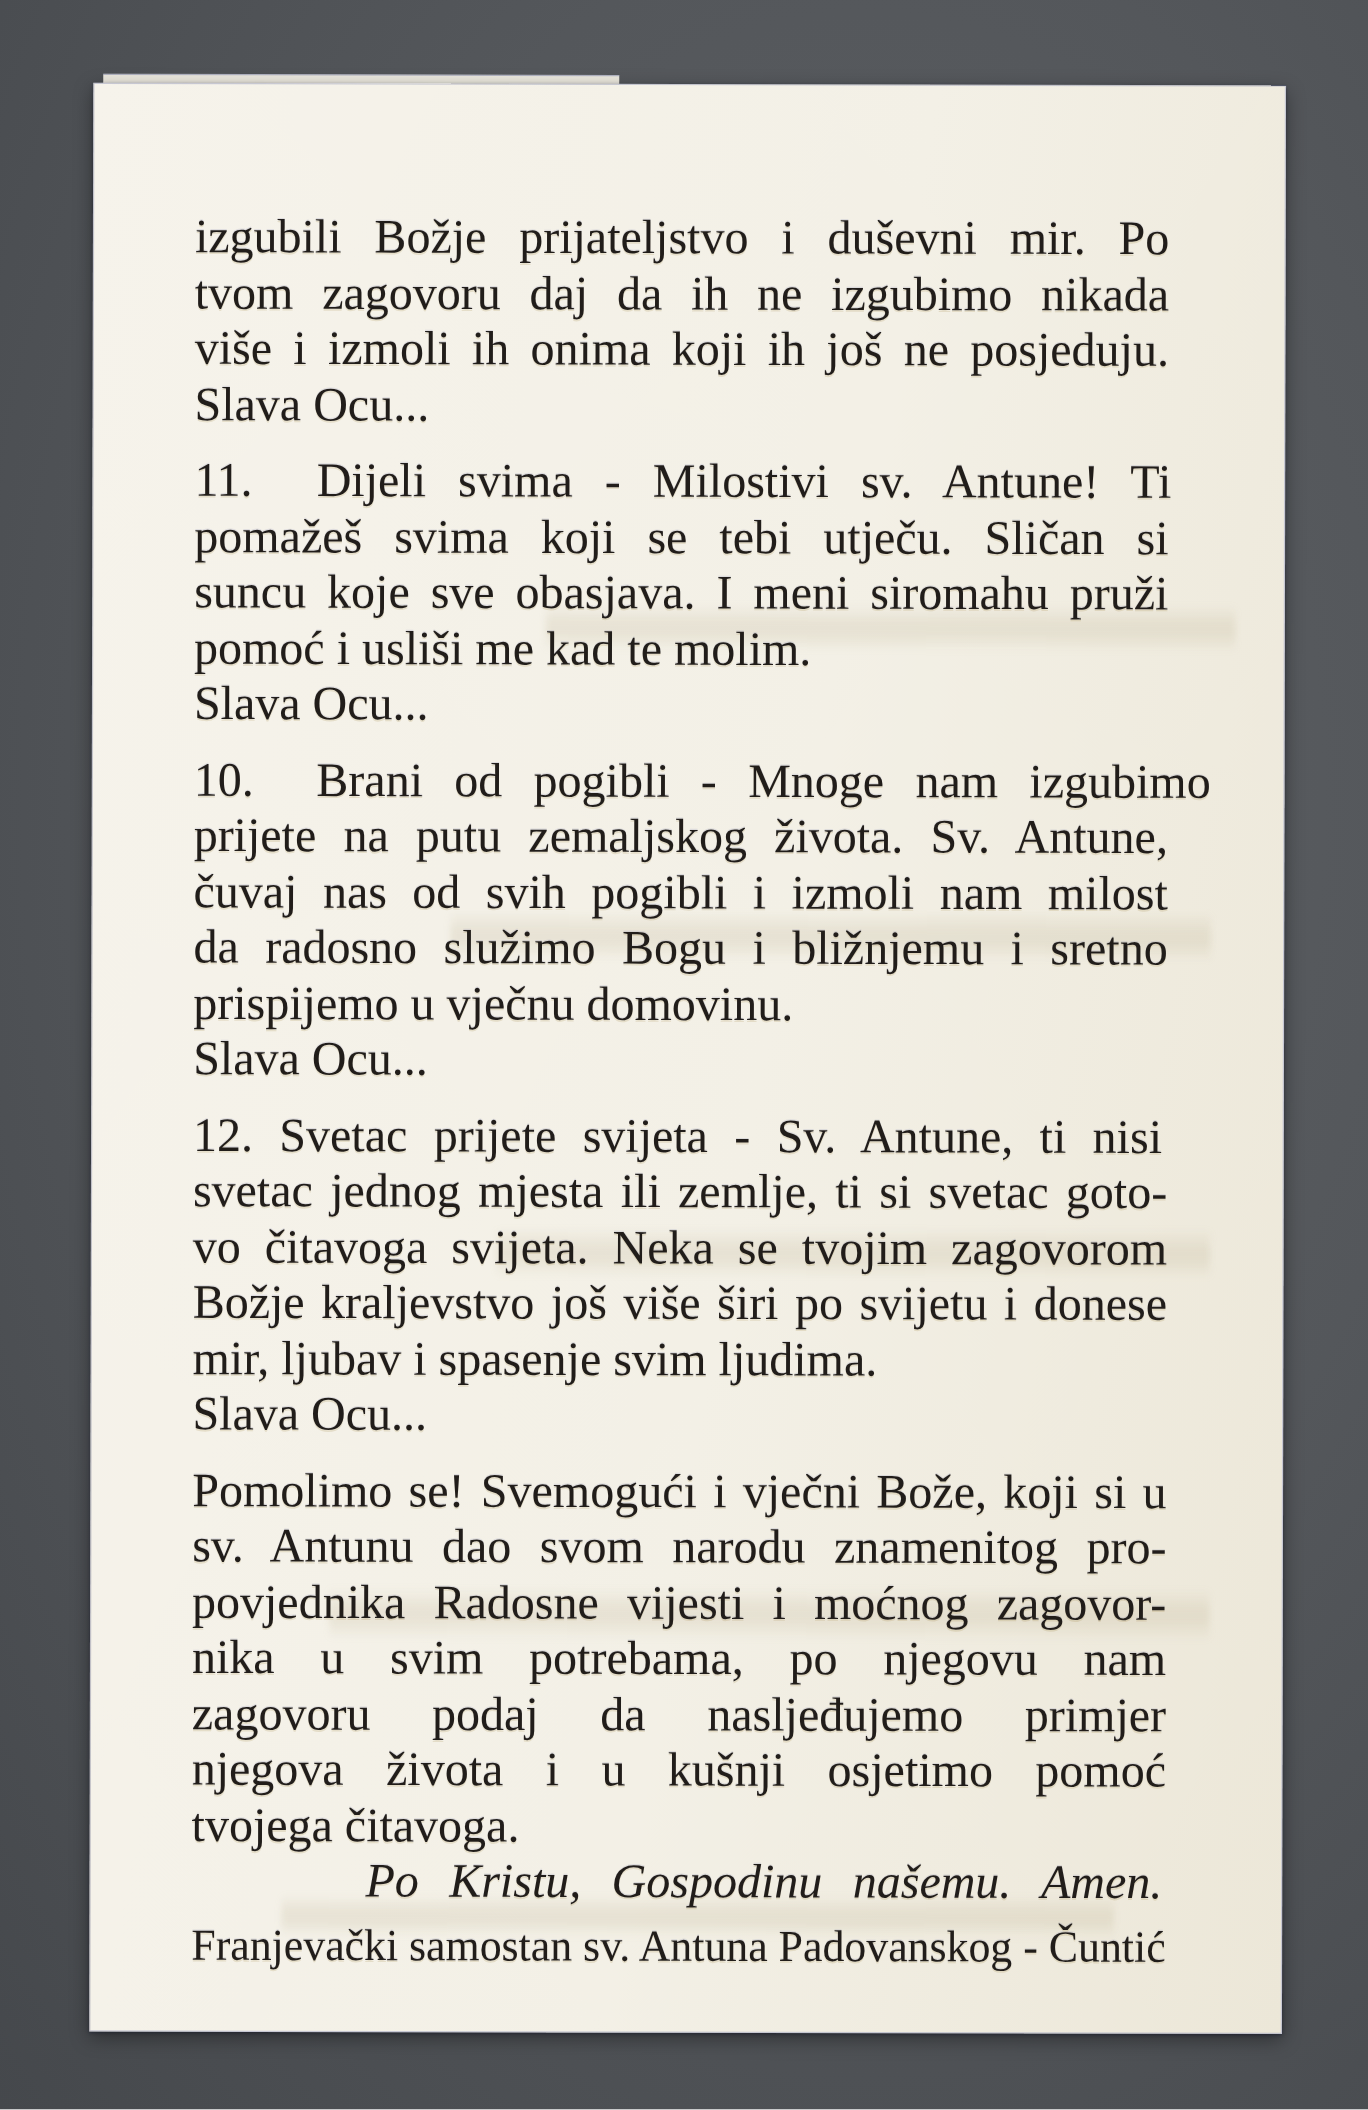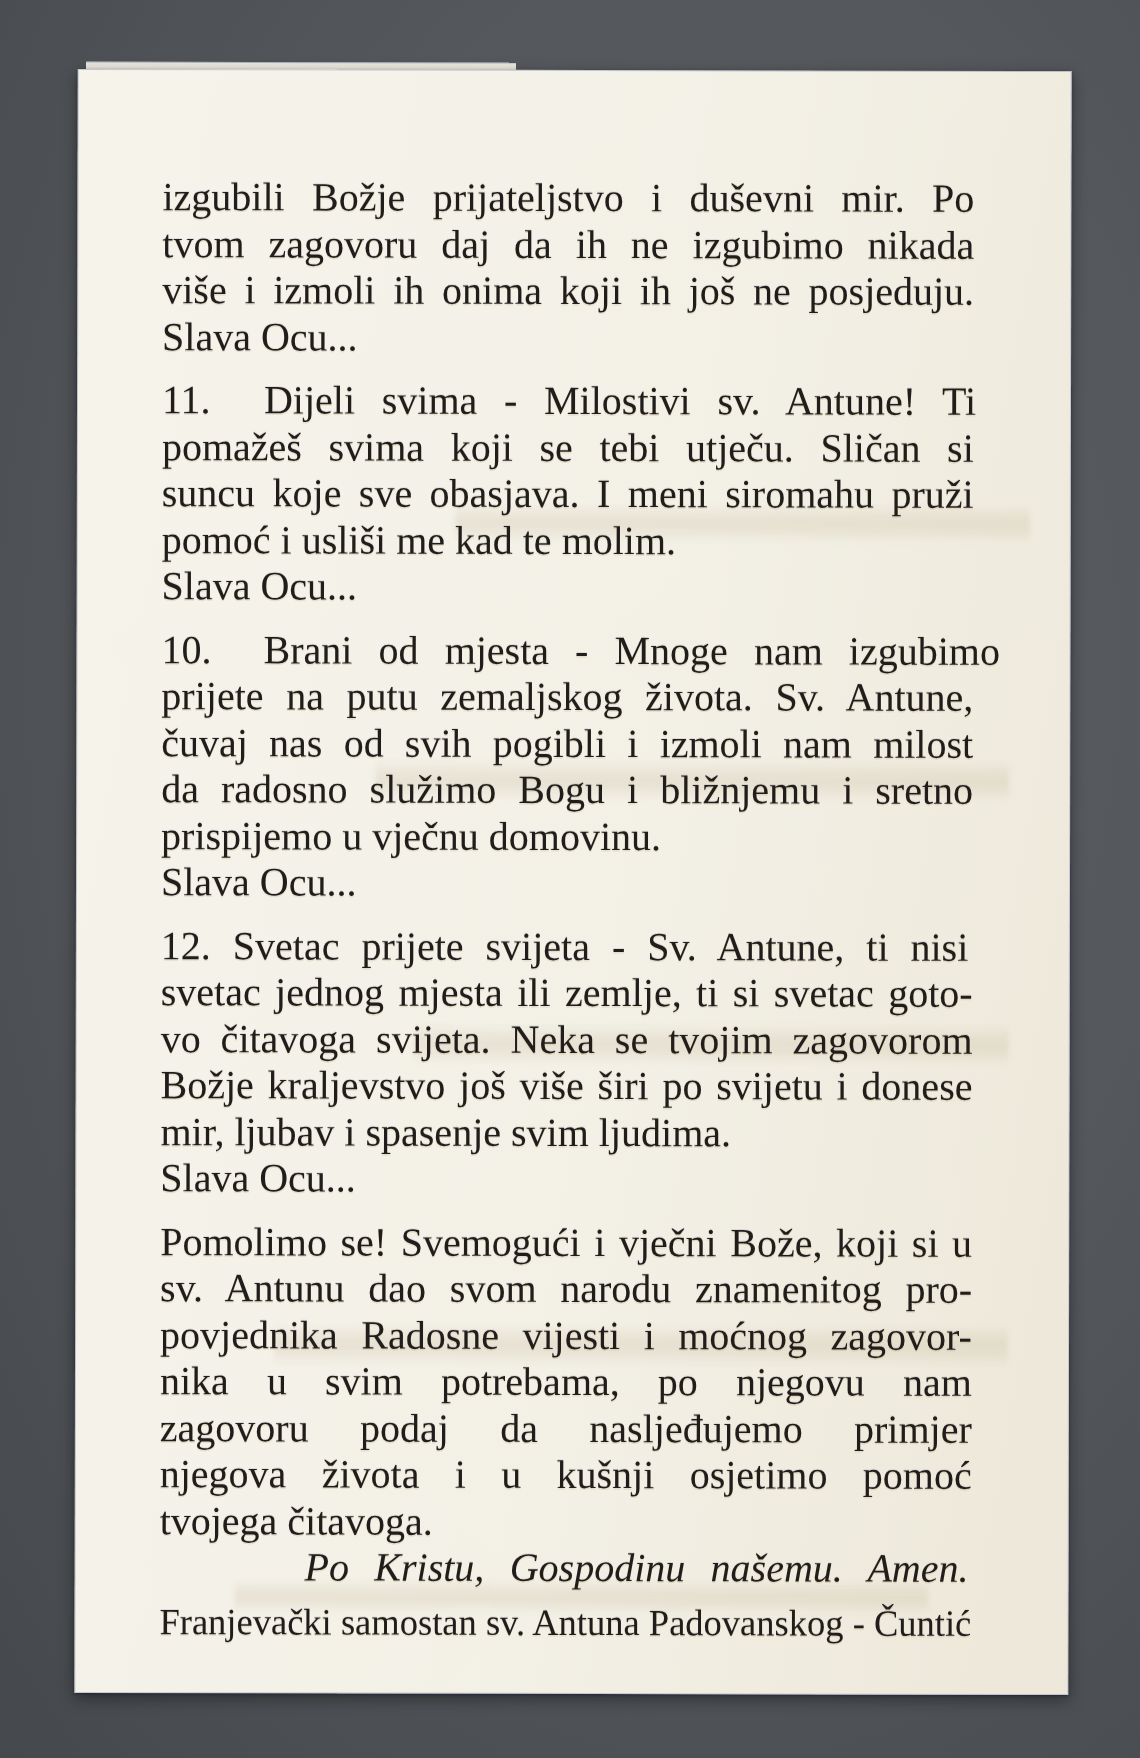--- a/index.html
+++ b/index.html
@@ -66,21 +66,21 @@
           <div class="ln left"><span class="fit"><span>Slava Ocu...</span></span></div>
         </div>
         <div class="para" style="margin-top: 17px;">
           <div class="ln justify"><span class="fit" style="word-spacing: 16.7107px;"><span>11.  </span><span class="it">Dijeli svima</span><span> - Milostivi sv. Antune! Ti</span></span></div>
           <div class="ln justify"><span class="fit" style="word-spacing: 16.6403px;"><span>pomažeš svima koji se tebi utječu. Sličan si</span></span></div>
           <div class="ln justify"><span class="fit" style="word-spacing: 7.44169px;"><span>suncu koje sve obasjava. I meni siromahu pruži</span></span></div>
           <div class="ln left"><span class="fit"><span>pomoć i usliši me kad te molim.</span></span></div>
           <div class="ln left"><span class="fit"><span>Slava Ocu...</span></span></div>
         </div>
         <div class="para" style="margin-top: 17px;">
-          <div class="ln justify"><span class="fit" style="word-spacing: 16.074px;"><span>10.  </span><span class="it">Brani od mjesta</span><span> - Mnoge nam izgubimo</span></span></div>
+          <div class="ln justify"><span class="fit" style="word-spacing: 16.074px;"><span>10.  </span><span class="it">Brani od pogibli</span><span> - Mnoge nam izgubimo</span></span></div>
           <div class="ln justify"><span class="fit" style="word-spacing: 12.6273px;"><span>prijete na putu zemaljskog života. Sv. Antune,</span></span></div>
           <div class="ln justify"><span class="fit" style="word-spacing: 11.2165px;"><span>čuvaj nas od svih pogibli i izmoli nam milost</span></span></div>
           <div class="ln justify"><span class="fit" style="word-spacing: 12.031px;"><span>da radosno služimo Bogu i bližnjemu i sretno</span></span></div>
           <div class="ln left"><span class="fit"><span>prispijemo u vječnu domovinu.</span></span></div>
           <div class="ln left"><span class="fit"><span>Slava Ocu...</span></span></div>
         </div>
         <div class="para" style="margin-top: 17px;">
           <div class="ln justify"><span class="fit" style="word-spacing: 11.9646px;"><span>12. </span><span class="it">Svetac prijete svijeta</span><span> - Sv. Antune, ti nisi</span></span></div>
           <div class="ln justify"><span class="fit" style="word-spacing: 4.4314px;"><span>svetac jednog mjesta ili zemlje, ti si svetac goto-</span></span></div>
           <div class="ln justify"><span class="fit" style="word-spacing: 9.98145px;"><span>vo čitavoga svijeta. Neka se tvojim zagovorom</span></span></div>

